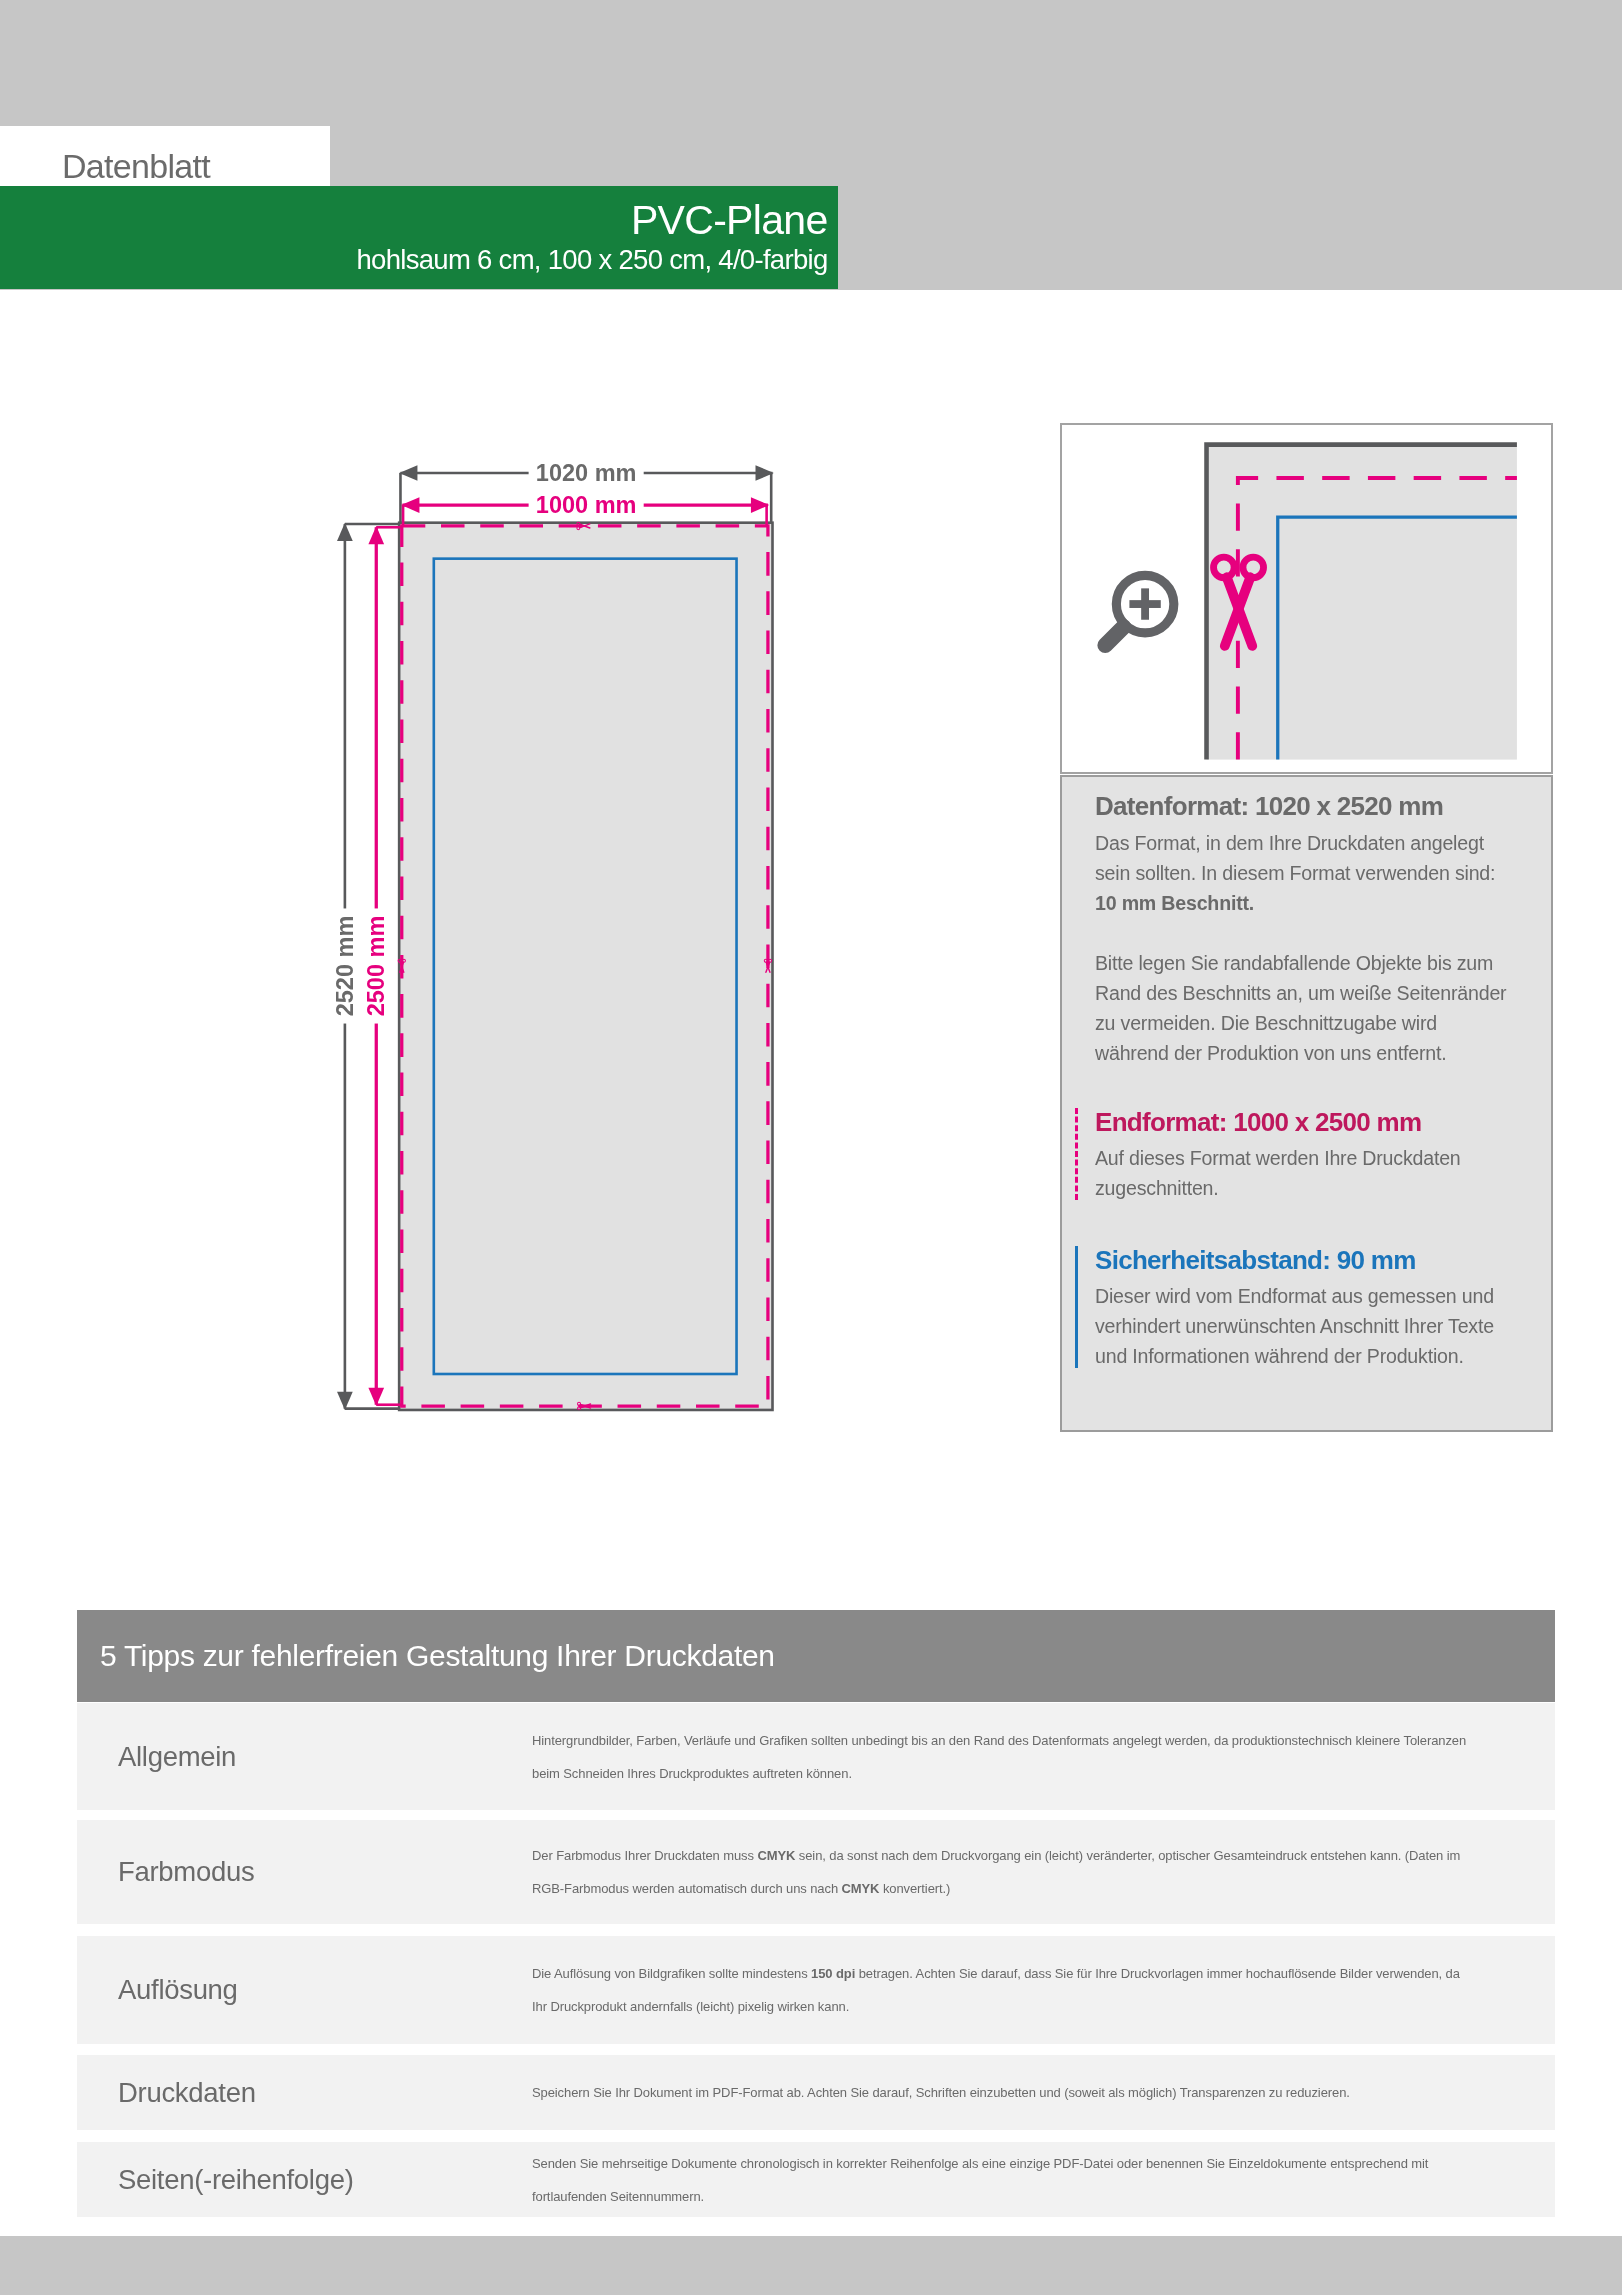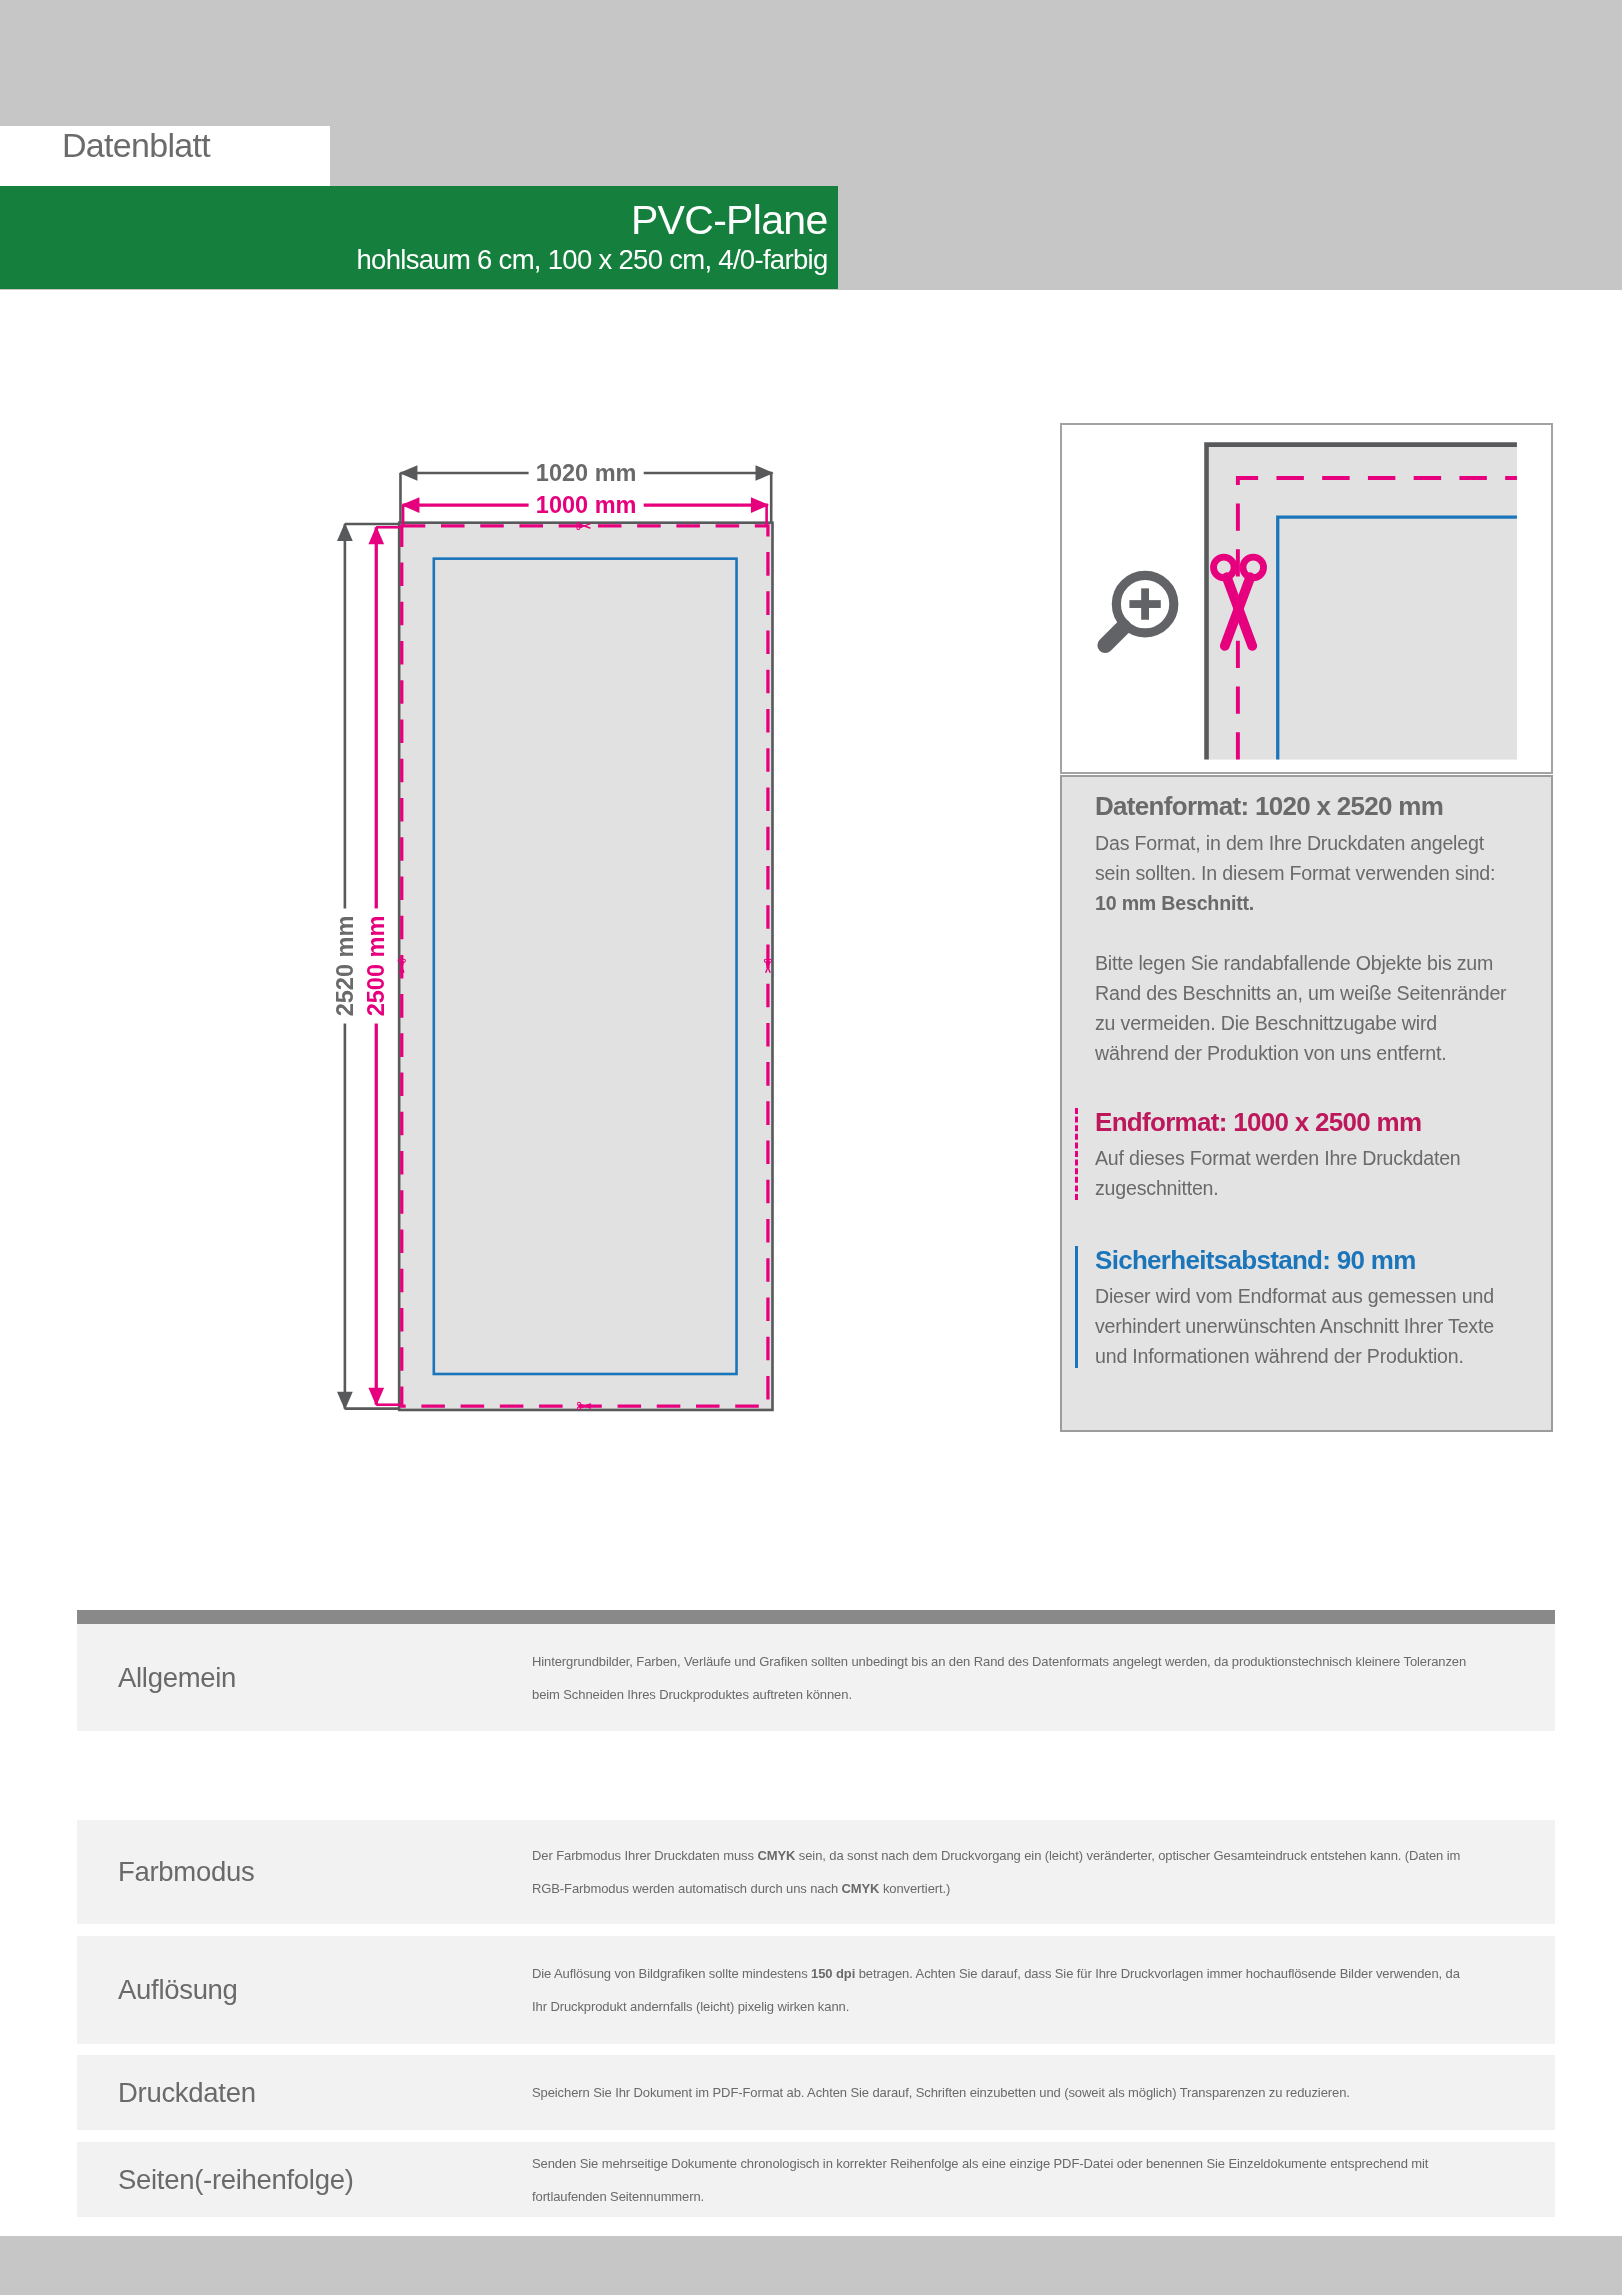--- a/index.html
+++ b/index.html
@@ -4,21 +4,21 @@
 <style>
   html,body{margin:0;padding:0;background:#ffffff;}
   .page{
     position:relative;width:1623px;height:2295px;background:#ffffff;overflow:hidden;
     font-family:"Liberation Sans","DejaVu Sans",sans-serif;color:#6a6a6a;
   }
   
   .header-gray{position:absolute;left:0;top:0;width:1623px;height:290px;background:#c6c6c6;}
   .datenblatt-box{
     position:absolute;left:0;top:126px;width:330px;height:60px;background:#ffffff;
-    display:flex;align-items:flex-start;
+    display:flex;align-items:flex-end;
   }
   .datenblatt-box span{font-size:34px;letter-spacing:-0.7px;color:#6b6b6b;padding-left:62px;}
   .banner{
     position:absolute;left:0;top:186px;width:838px;height:103px;background:#15803d;
     display:flex;flex-direction:column;justify-content:center;align-items:flex-end;
     padding-right:10.5px;box-sizing:border-box;color:#ffffff;
   }
   .banner .title{font-size:41px;line-height:1.05;letter-spacing:-0.7px;}
   .banner .subtitle{font-size:27.5px;line-height:1.2;letter-spacing:-0.7px;}
   
@@ -187,21 +187,21 @@
       <div class="marker solid"></div>
       <h2>Sicherheitsabstand: 90 mm</h2>
       <p><span>Dieser wird vom Endformat aus gemessen und verhindert unerwünschten Anschnitt Ihrer Texte und Informationen während der Produktion.</span></p>
     </div>
   </div>
 
   <div class="tips-header">
     <span>5 Tipps zur fehlerfreien Gestaltung Ihrer Druckdaten</span>
   </div>
 
-  <div class="tip-row" style="top:1624px;height:107px;">
+  <div class="tip-row" style="top:1703px;height:107px;">
     <div class="tip-label">Allgemein</div>
     <div class="tip-text">
         <span><span>Hintergrundbilder, Farben, Verläufe und Grafiken sollten unbedingt bis an den Rand des Datenformats angelegt werden, da produktionstechnisch kleinere Toleranzen beim Schneiden Ihres Druckproduktes auftreten können.</span></span>
       </div>
   </div>
   <div class="tip-row" style="top:1820px;height:104px;">
     <div class="tip-label">Farbmodus</div>
     <div class="tip-text">
         <span><span>Der Farbmodus Ihrer Druckdaten muss </span><span class="b">CMYK</span><span> sein, da sonst nach dem Druckvorgang ein (leicht) veränderter, optischer Gesamteindruck entstehen kann. (Daten im RGB-Farbmodus werden automatisch durch uns nach </span><span class="b">CMYK</span><span> konvertiert.)</span></span>
       </div>

